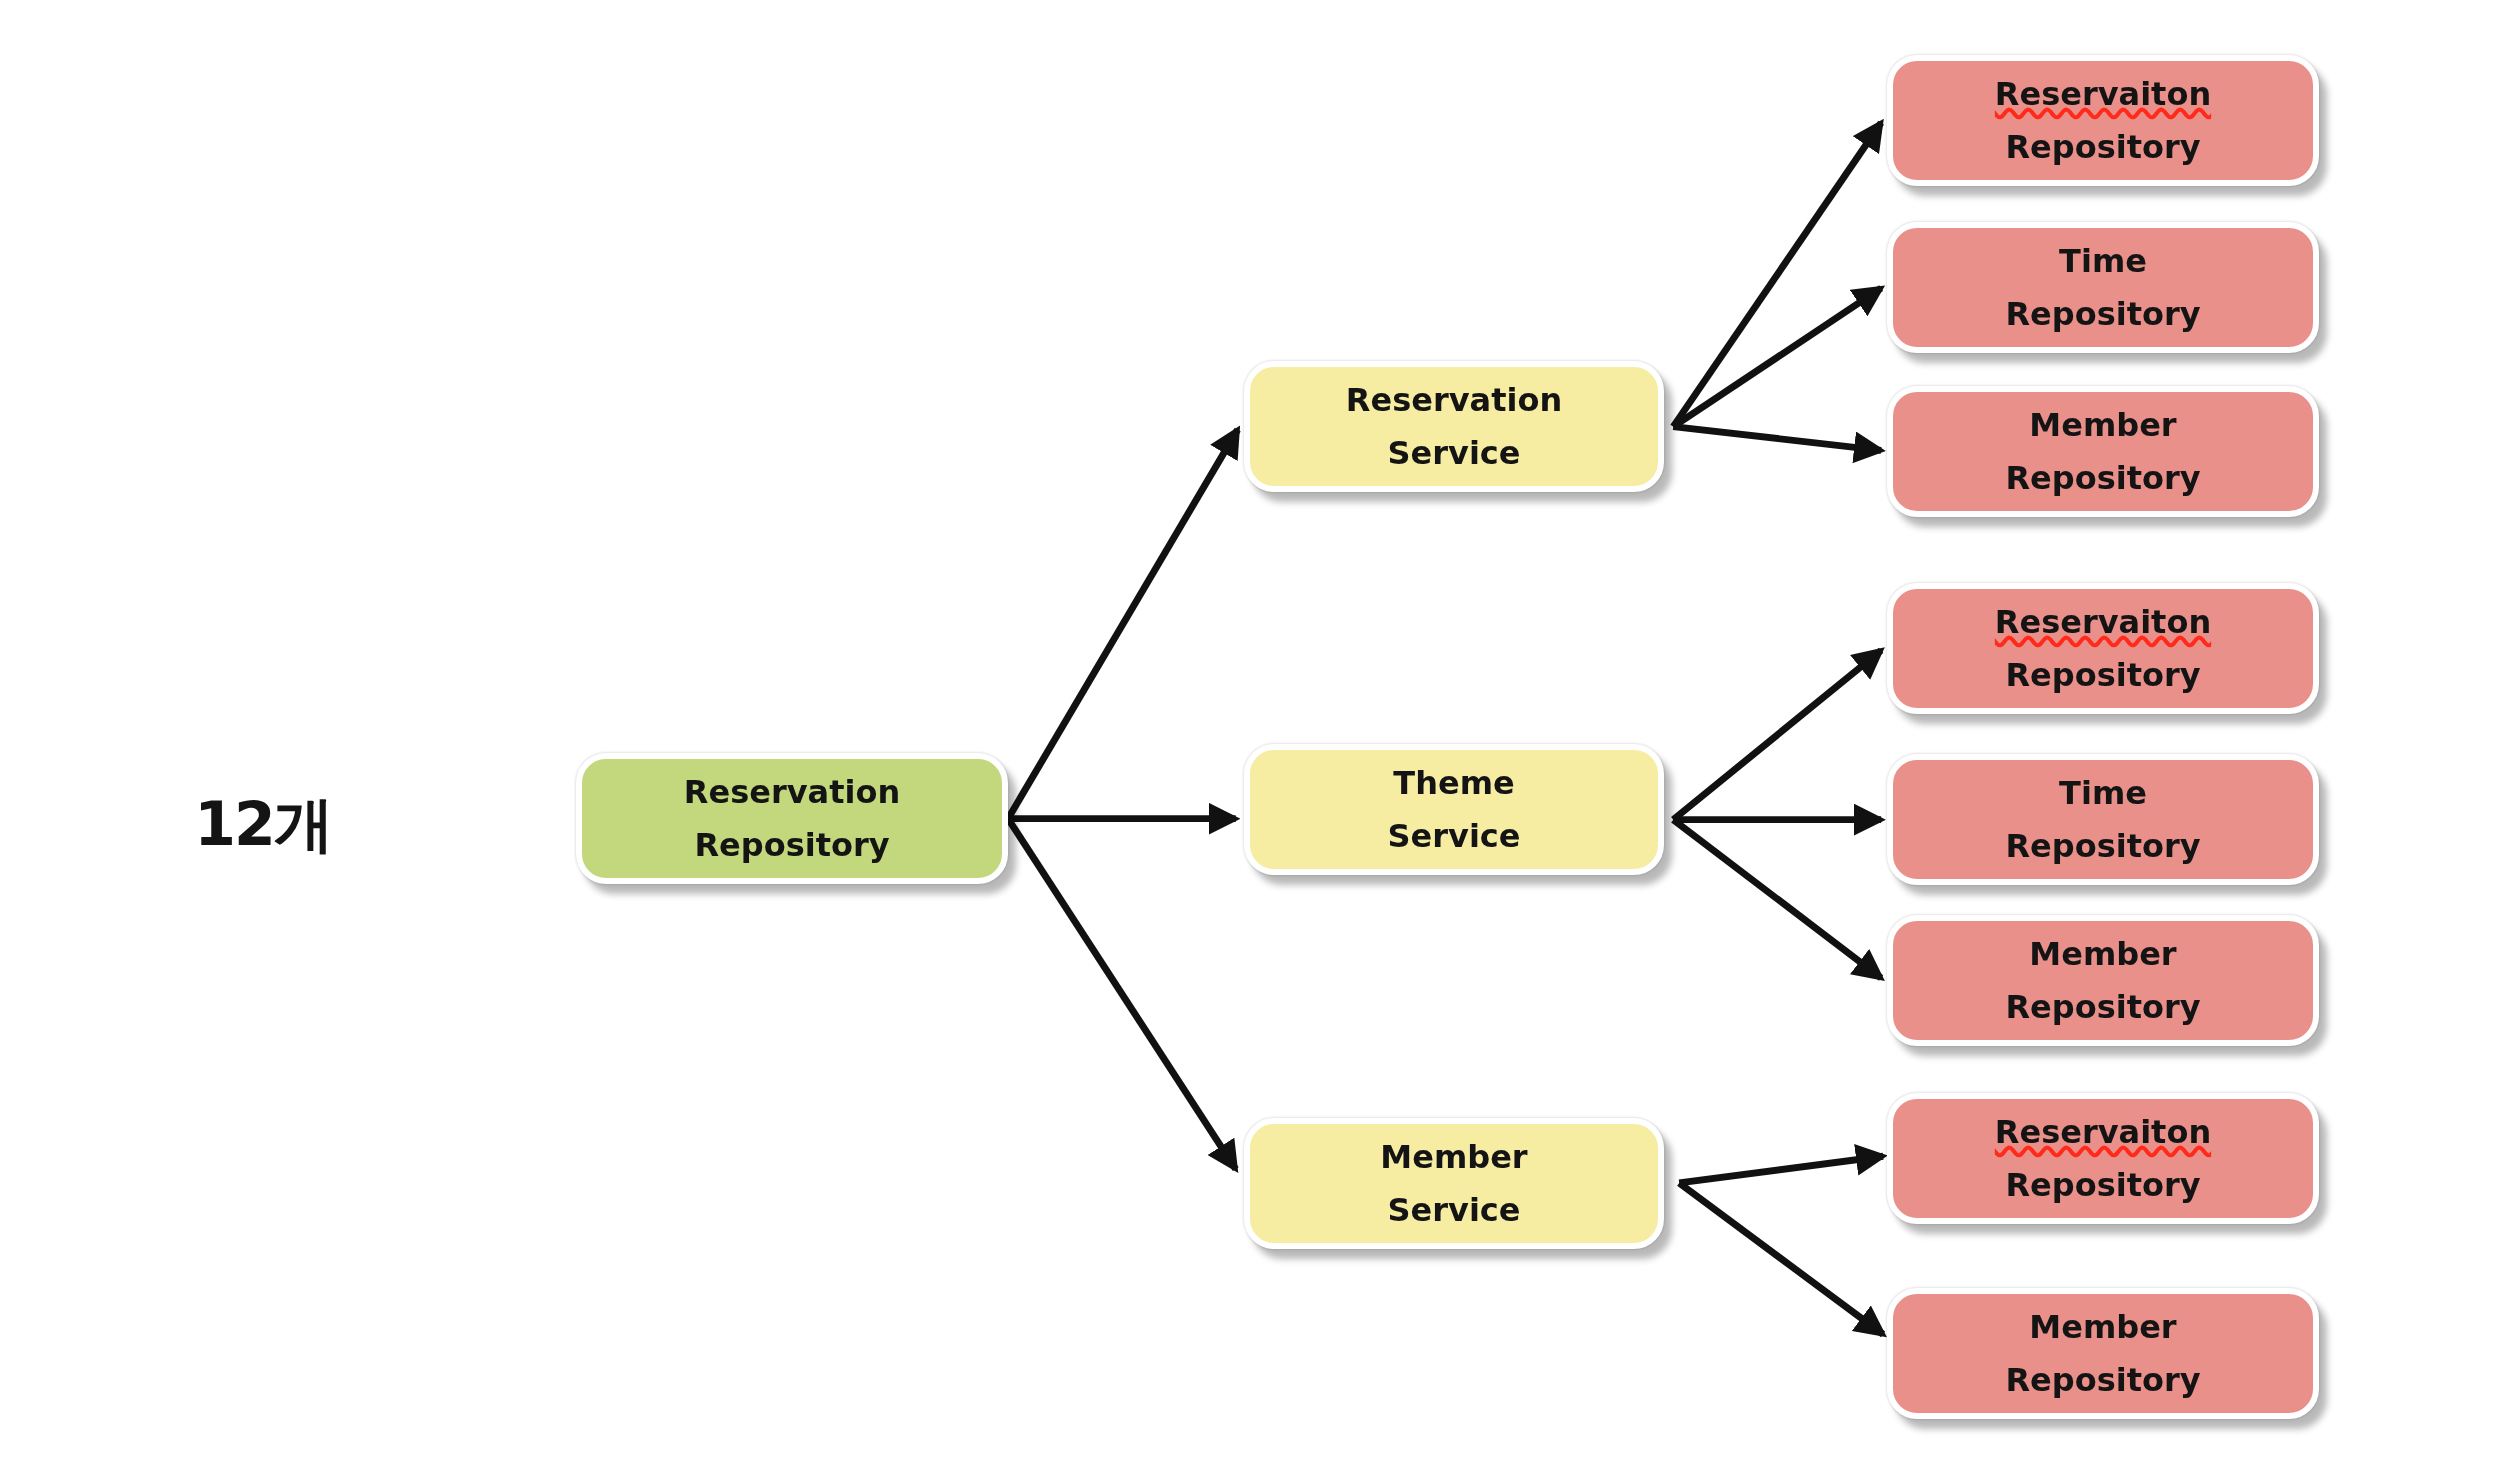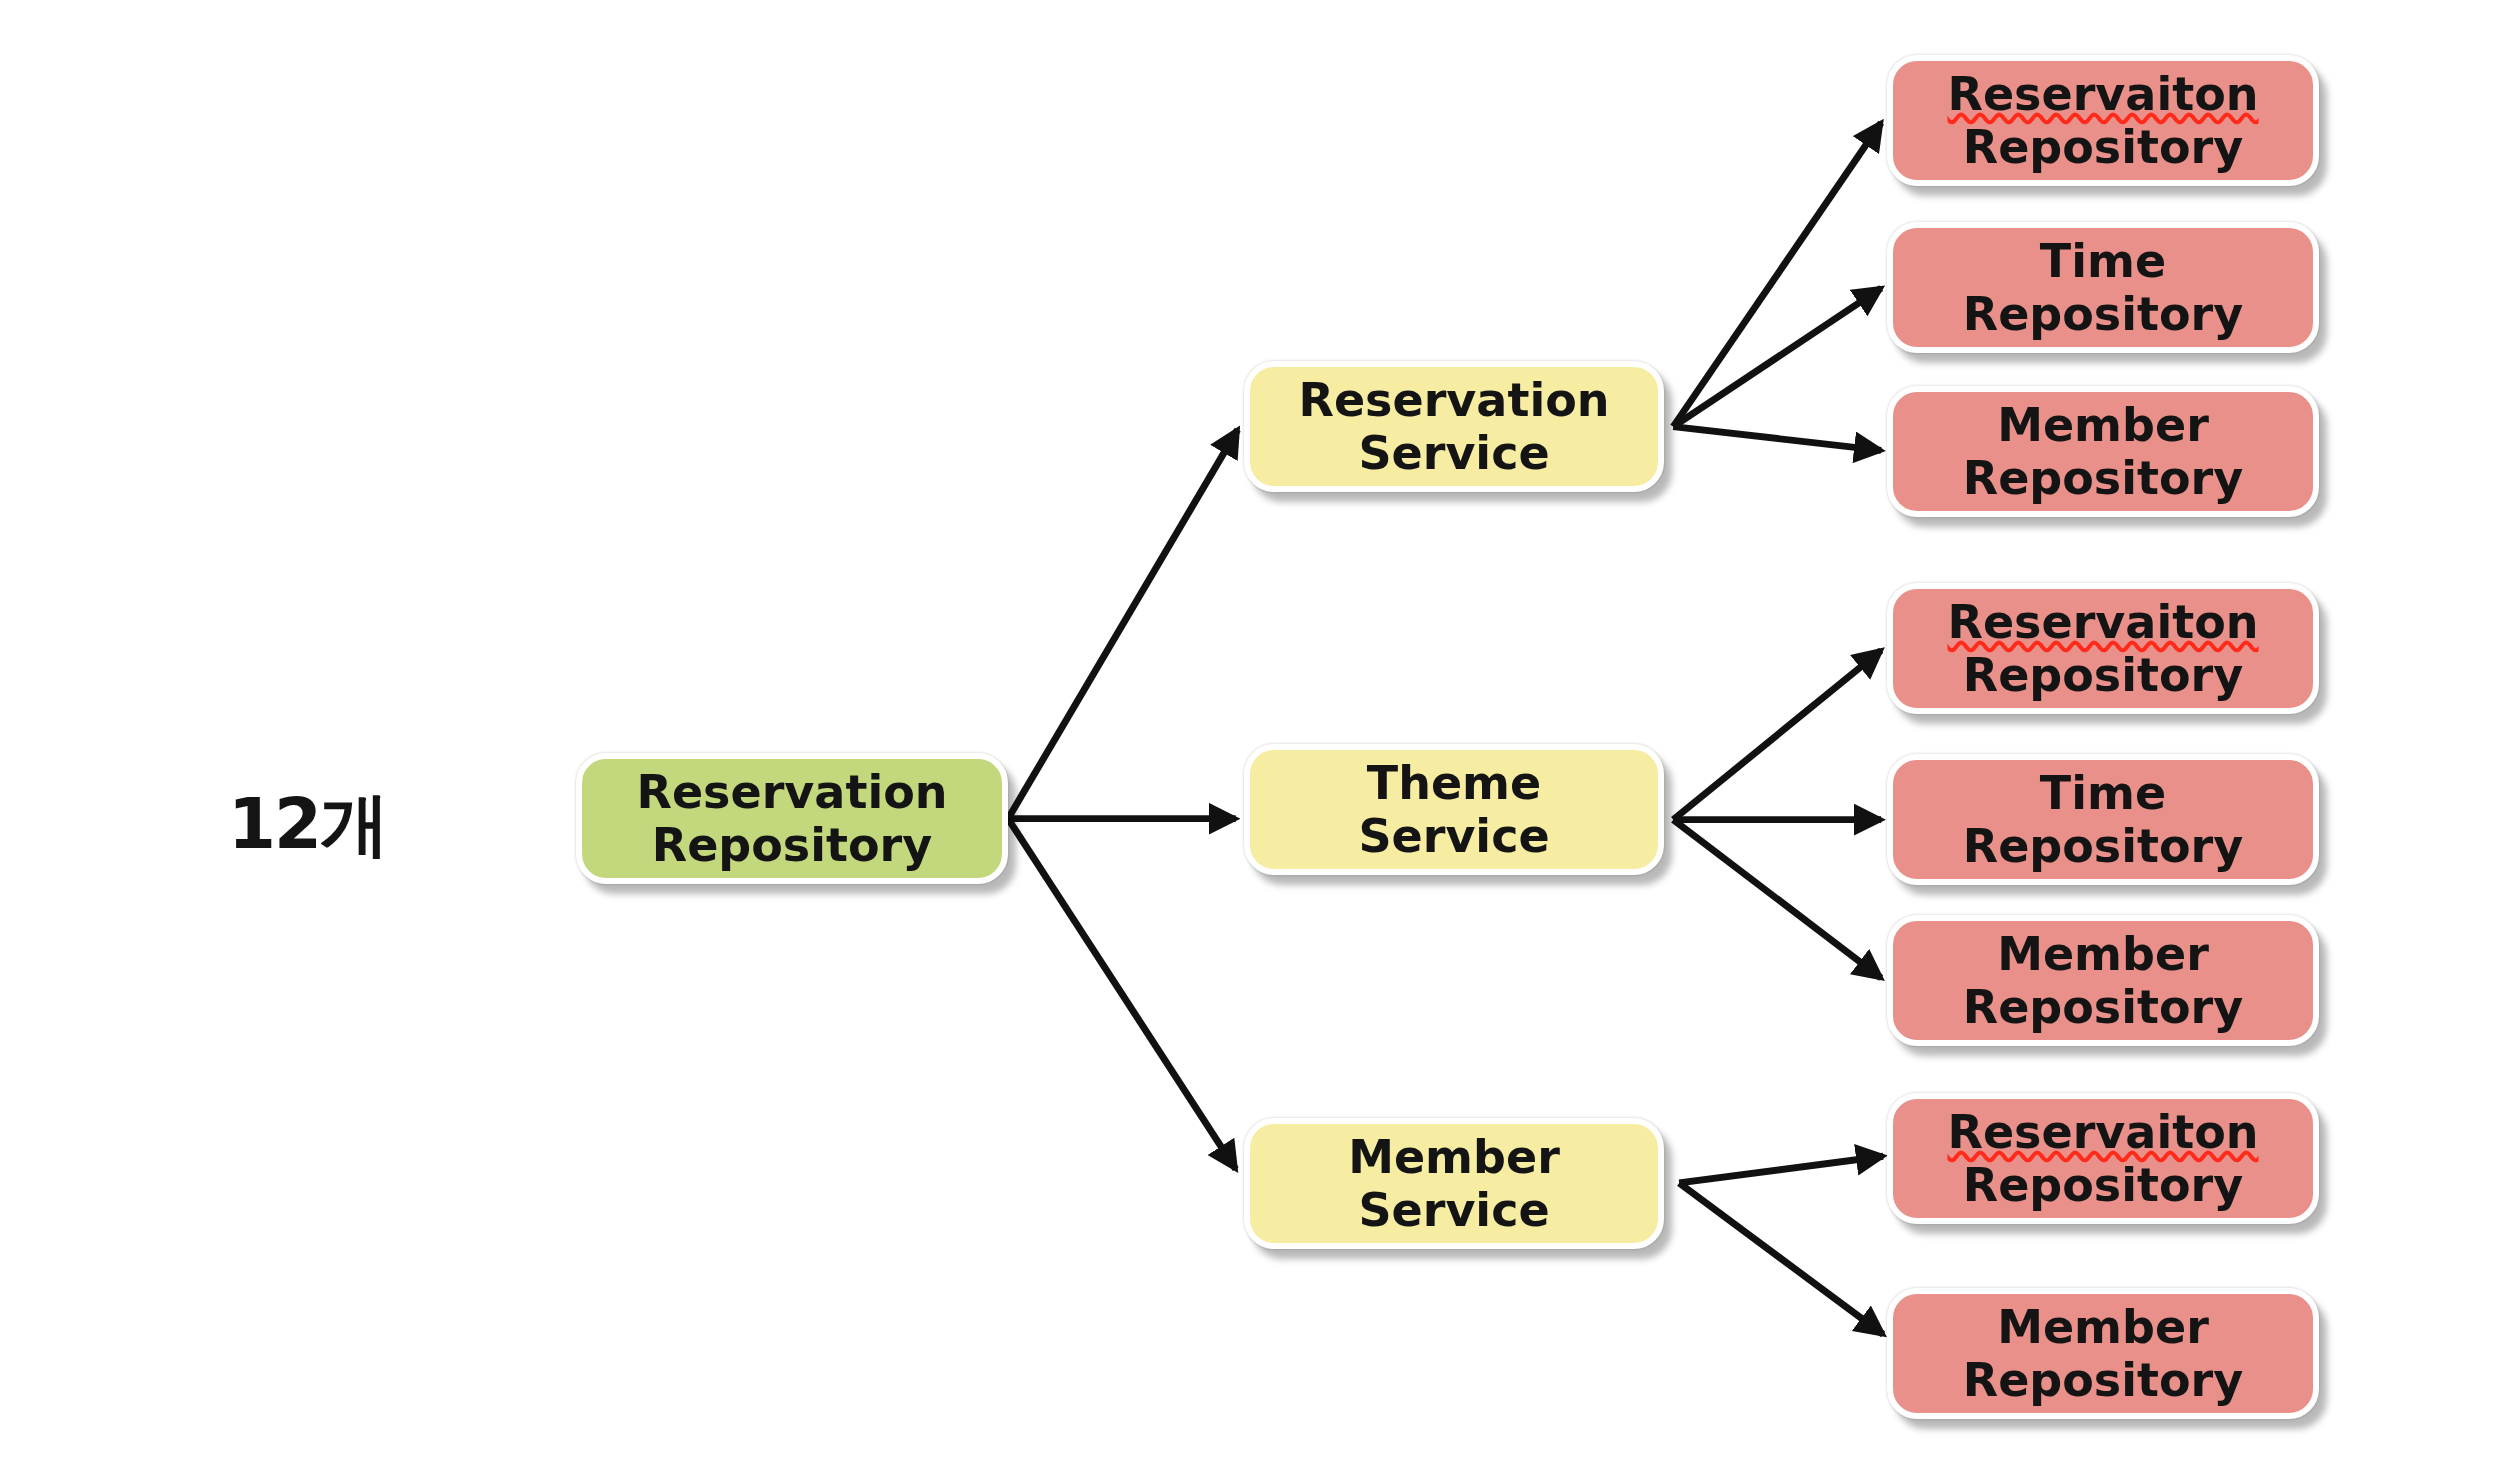--- a/index.html
+++ b/index.html
@@ -26,33 +26,33 @@
     pointer-events:none;
   }
   .arrow-layer line{
     stroke:var(--arrow);
     stroke-width:7;
   }
   .arrowhead-shape{fill:var(--arrow);}
   .count-label{
     position:absolute;
     left:139px;top:770px;width:248px;height:109px;
-    font-size:69px;font-weight:bold;
-    line-height:109px;text-align:right;
+    font-size:60px;font-weight:bold;
+    line-height:109px;text-align:center;
     letter-spacing:-2px;
     white-space:nowrap;
   }
   .node{
     position:absolute;
     height:119px;
     border:6px solid var(--node-border);
     border-radius:30px;
     display:flex;flex-direction:column;
     align-items:center;justify-content:center;
-    font-weight:bold;font-size:46px;line-height:53px;
+    font-weight:bold;font-size:32px;line-height:53px;
     text-align:center;
     box-shadow:8px 10px 7px rgba(0,0,0,0.28), 0 0 3px rgba(0,0,0,0.22);
   }
   .controller{background:var(--controller-fill);left:576px;top:753px;width:420px;}
   .service{background:var(--service-fill);left:1244px;width:408px;}
   .repository{background:var(--repository-fill);left:1887px;width:420px;}
   .service-1{top:361px;}
   .service-2{top:744px;}
   .service-3{top:1118px;}
   .repo-1{top:55px;}

